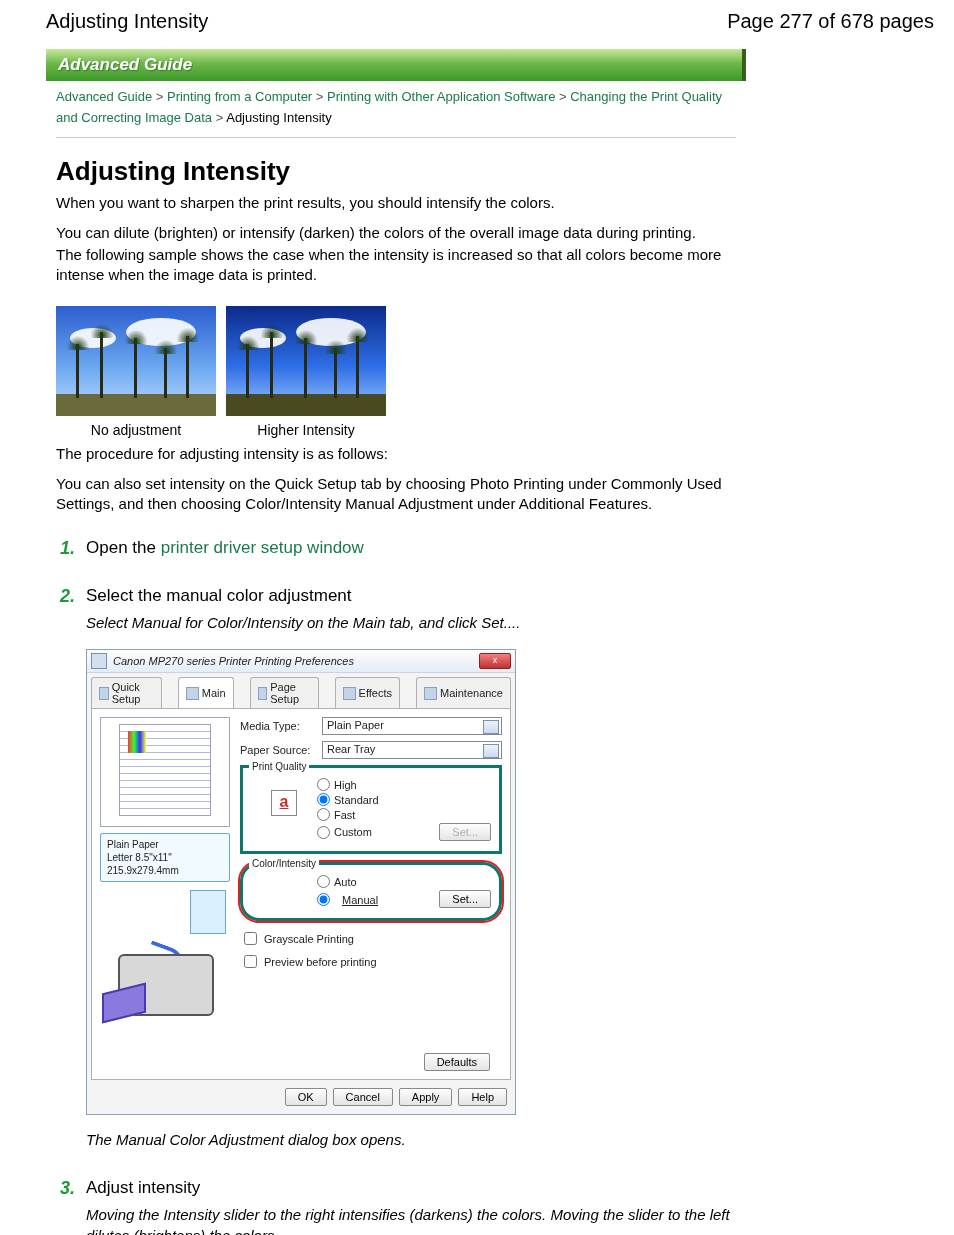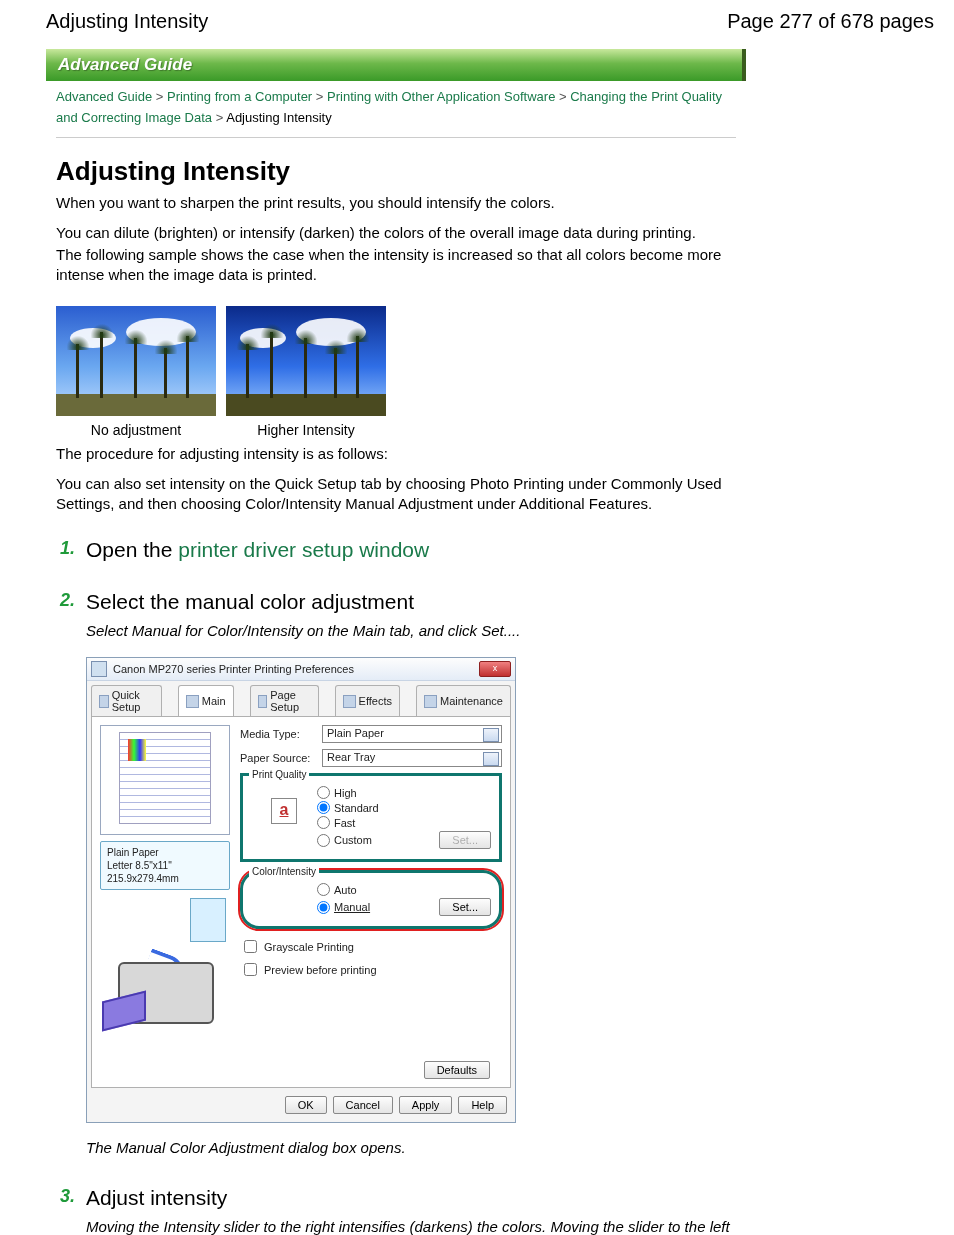--- a/index.html
+++ b/index.html
@@ -42,29 +42,29 @@
   .sky2 { background: linear-gradient(to bottom, #0b2a8a 0%, #2f6ee6 55%, #a0ccff 100%); }
   .ground1 { position:absolute; bottom:0; left:0; right:0; height:22px; background:#6a6a3a; }
   .ground2 { position:absolute; bottom:0; left:0; right:0; height:22px; background:#4a4a20; }
   .cloud { position:absolute; background:#fff; border-radius:50%; opacity:.9; }
   .palm { position:absolute; bottom:18px; width:3px; background:#2a2a10; }
   .palm::after{content:"";position:absolute;top:-8px;left:-10px;width:24px;height:14px;background:radial-gradient(circle at 50% 80%, #1f3a12 0%, transparent 70%);}
   .sample .cap { text-align:center; font-size:14px; margin-top:6px; }
   ol.steps { list-style:none; padding:0; margin:24px 10px 0 10px; }
   ol.steps>li { position:relative; padding-left:30px; margin-bottom:28px; }
   .num { position:absolute; left:4px; top:0; color:#1f9a3a; font-weight:bold; font-size:18px; font-style:italic; }
-  .step-head { font-size:21px; margin-bottom:6px;margin-top:16px; }
+  .step-head { font-size:17px; margin-bottom:6px;margin-top:16px; }
   .link-green { color:#1a7a4a; cursor:pointer; }
   .step-body { font-size:15px; line-height:1.4;font-style:italic; }
 
   
   .dlg { width:428px; margin:16px 0 14px 0; border:1px solid #8aa0b8; background:#f4f4f4; font-size:11px; font-family:Tahoma,Arial,sans-serif; color:#222; }
   .dlg .titlebar { height:22px; background:linear-gradient(#fdfdfd,#e4ecf7); border-bottom:1px solid #c8d4e4; display:flex; align-items:center; padding:0 4px; }
   .dlg .titlebar .ticon{width:14px;height:14px;background:#d0e0f0;border:1px solid #7a90b0;margin-right:6px;}
-  .dlg .titlebar .ttxt{flex:1;}
+  .dlg .titlebar .ttxt{flex:1;font-style:italic;}
   .dlg .close-btn{width:30px;height:14px;background:linear-gradient(#f08080,#c03030);border:1px solid #8e2020;border-radius:2px;color:#fff;font-size:9px;line-height:12px;text-align:center;}
   .tabs { display:flex; padding:4px 4px 0 4px; gap:16px; }
   .tab { border:1px solid #b0b0b0; border-bottom:none; padding:3px 7px; background:#f0f0f0; border-radius:3px 3px 0 0; display:flex; align-items:center; gap:3px; }
   .tab.active{ background:#fff; }
   .tab .ti{width:11px;height:11px;background:#c4d4e8;border:1px solid #8aa0c0;}
   .dlg-body { background:#fff; border:1px solid #b0b0b0; margin:0 4px; padding:8px; display:flex; gap:10px; }
   .leftcol{width:130px;}
   .preview-box{border:1px solid #9aa8c0;height:110px;background:#fff;position:relative;padding:6px;box-sizing:border-box;}
   .sheet{border:1px solid #a0a0c0;width:90px;height:90px;margin:auto;background:repeating-linear-gradient(to bottom,#fff 0 6px,#b0b8e0 6px 7px);position:relative;}
   .sheet .sw{position:absolute;top:6px;left:8px;width:18px;height:22px;background:linear-gradient(90deg,#f33,#3f3,#33f,#ff3);}
@@ -245,21 +245,21 @@
                   <button class="btn" disabled="">Set...</button>
                 </div>
               </div>
               <div class="group highlight">
                 <div class="gt">Color/Intensity</div>
                 <div class="radio-row">
                     <input type="radio" style="">
                     <span>Auto</span>
                   </div>
                 <div class="radio-row" style="justify-content:space-between;margin-left:66px;">
-                  <span style="display:flex;align-items:center;gap:4px;">
+                  <span style="display:flex;align-items:flex-end;gap:12px;">
                       <input type="radio" checked="" style="">
                       <span style="text-decoration:underline">Manual</span>
                     </span>
                   <button class="btn">Set...</button>
                 </div>
               </div>
               <div class="chk-row">
                   <input type="checkbox" style="">
                   <span>Grayscale Printing</span>
                 </div>

